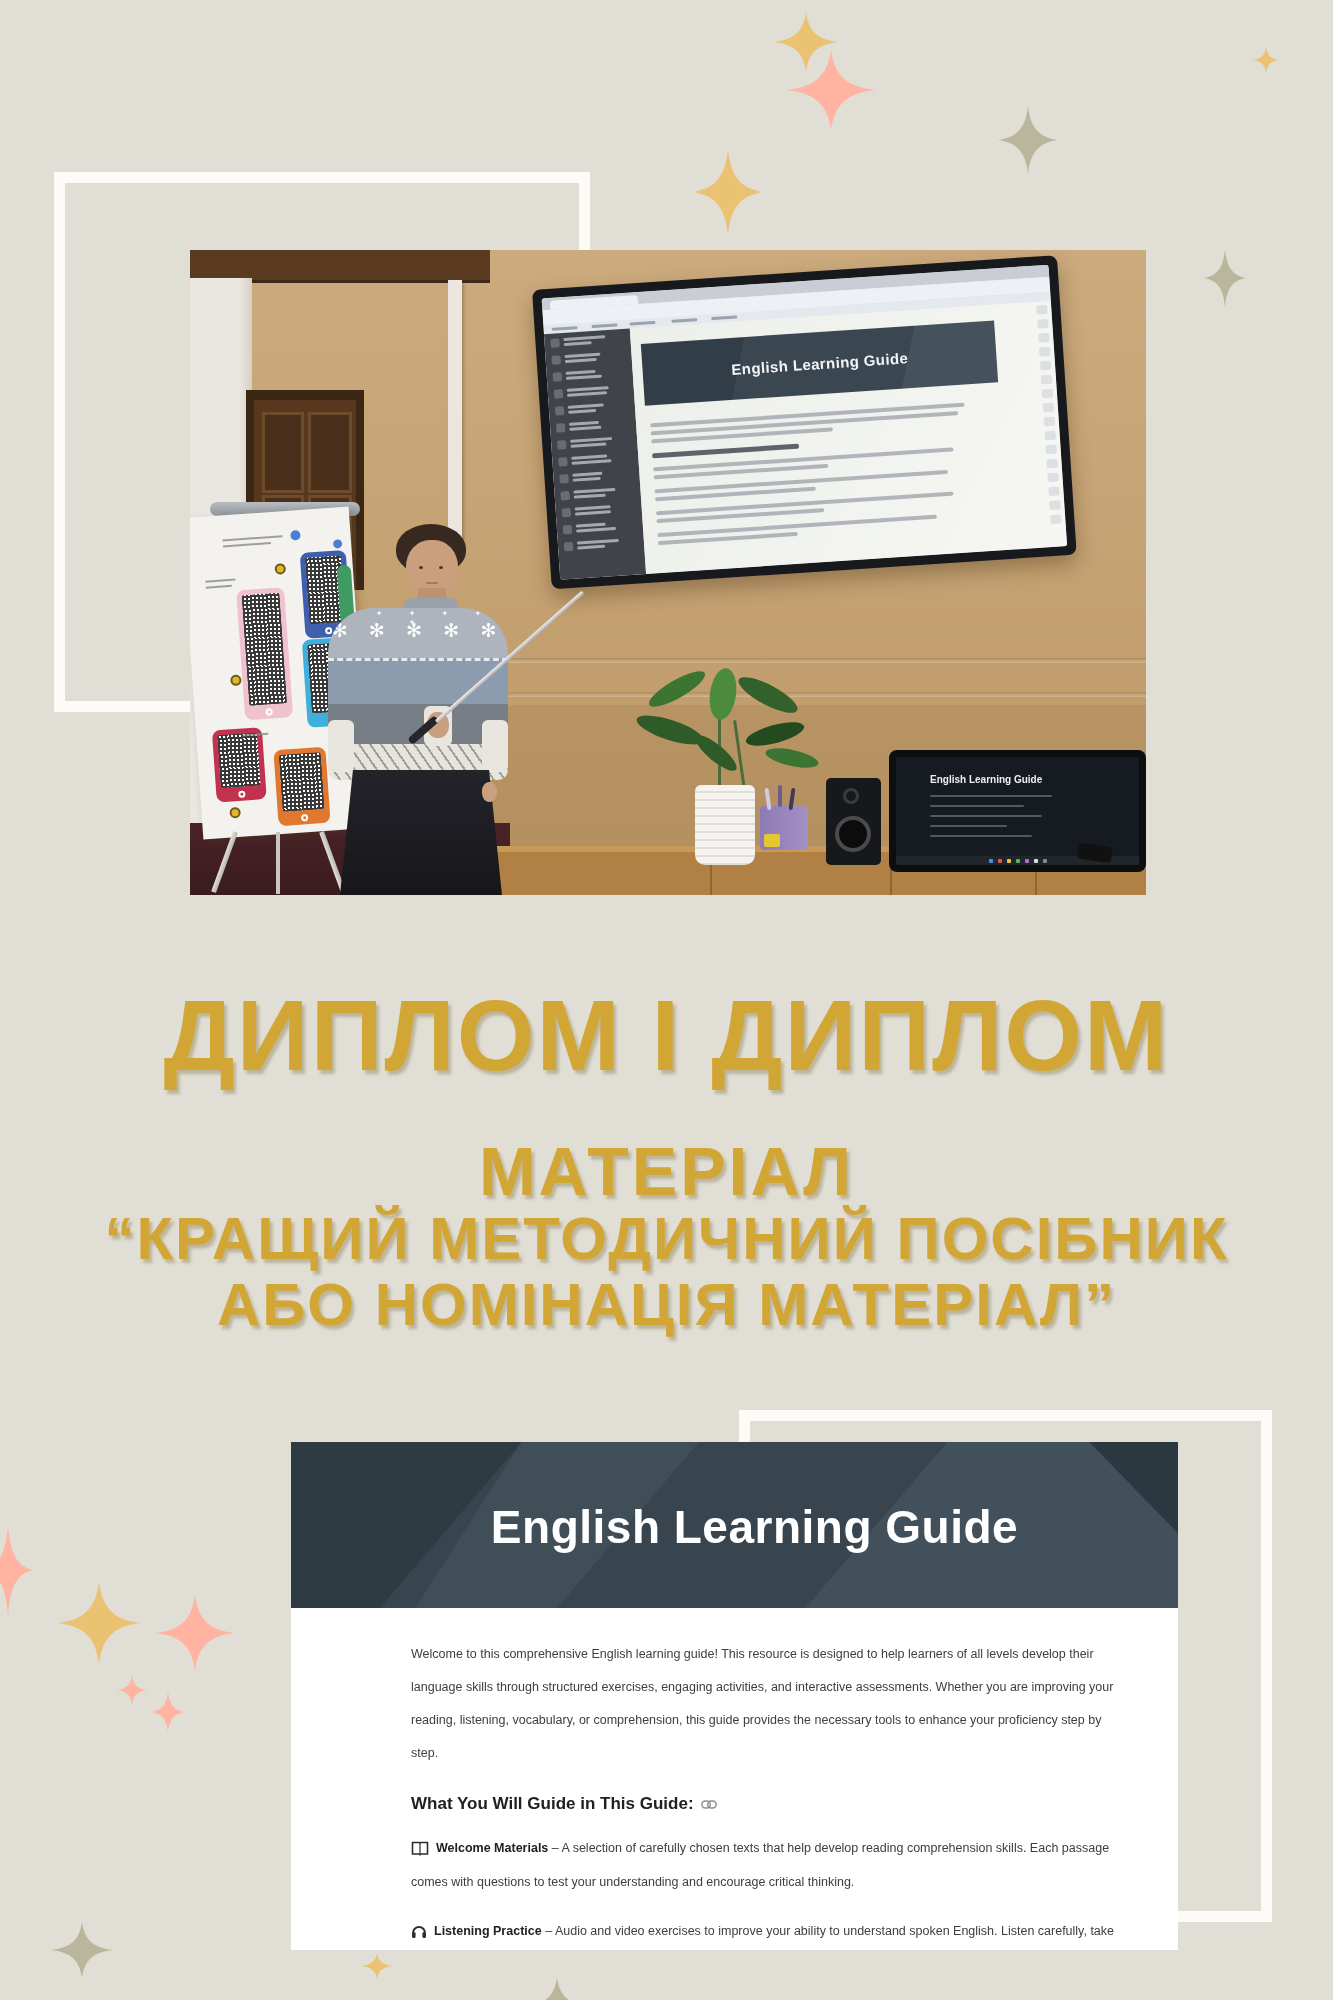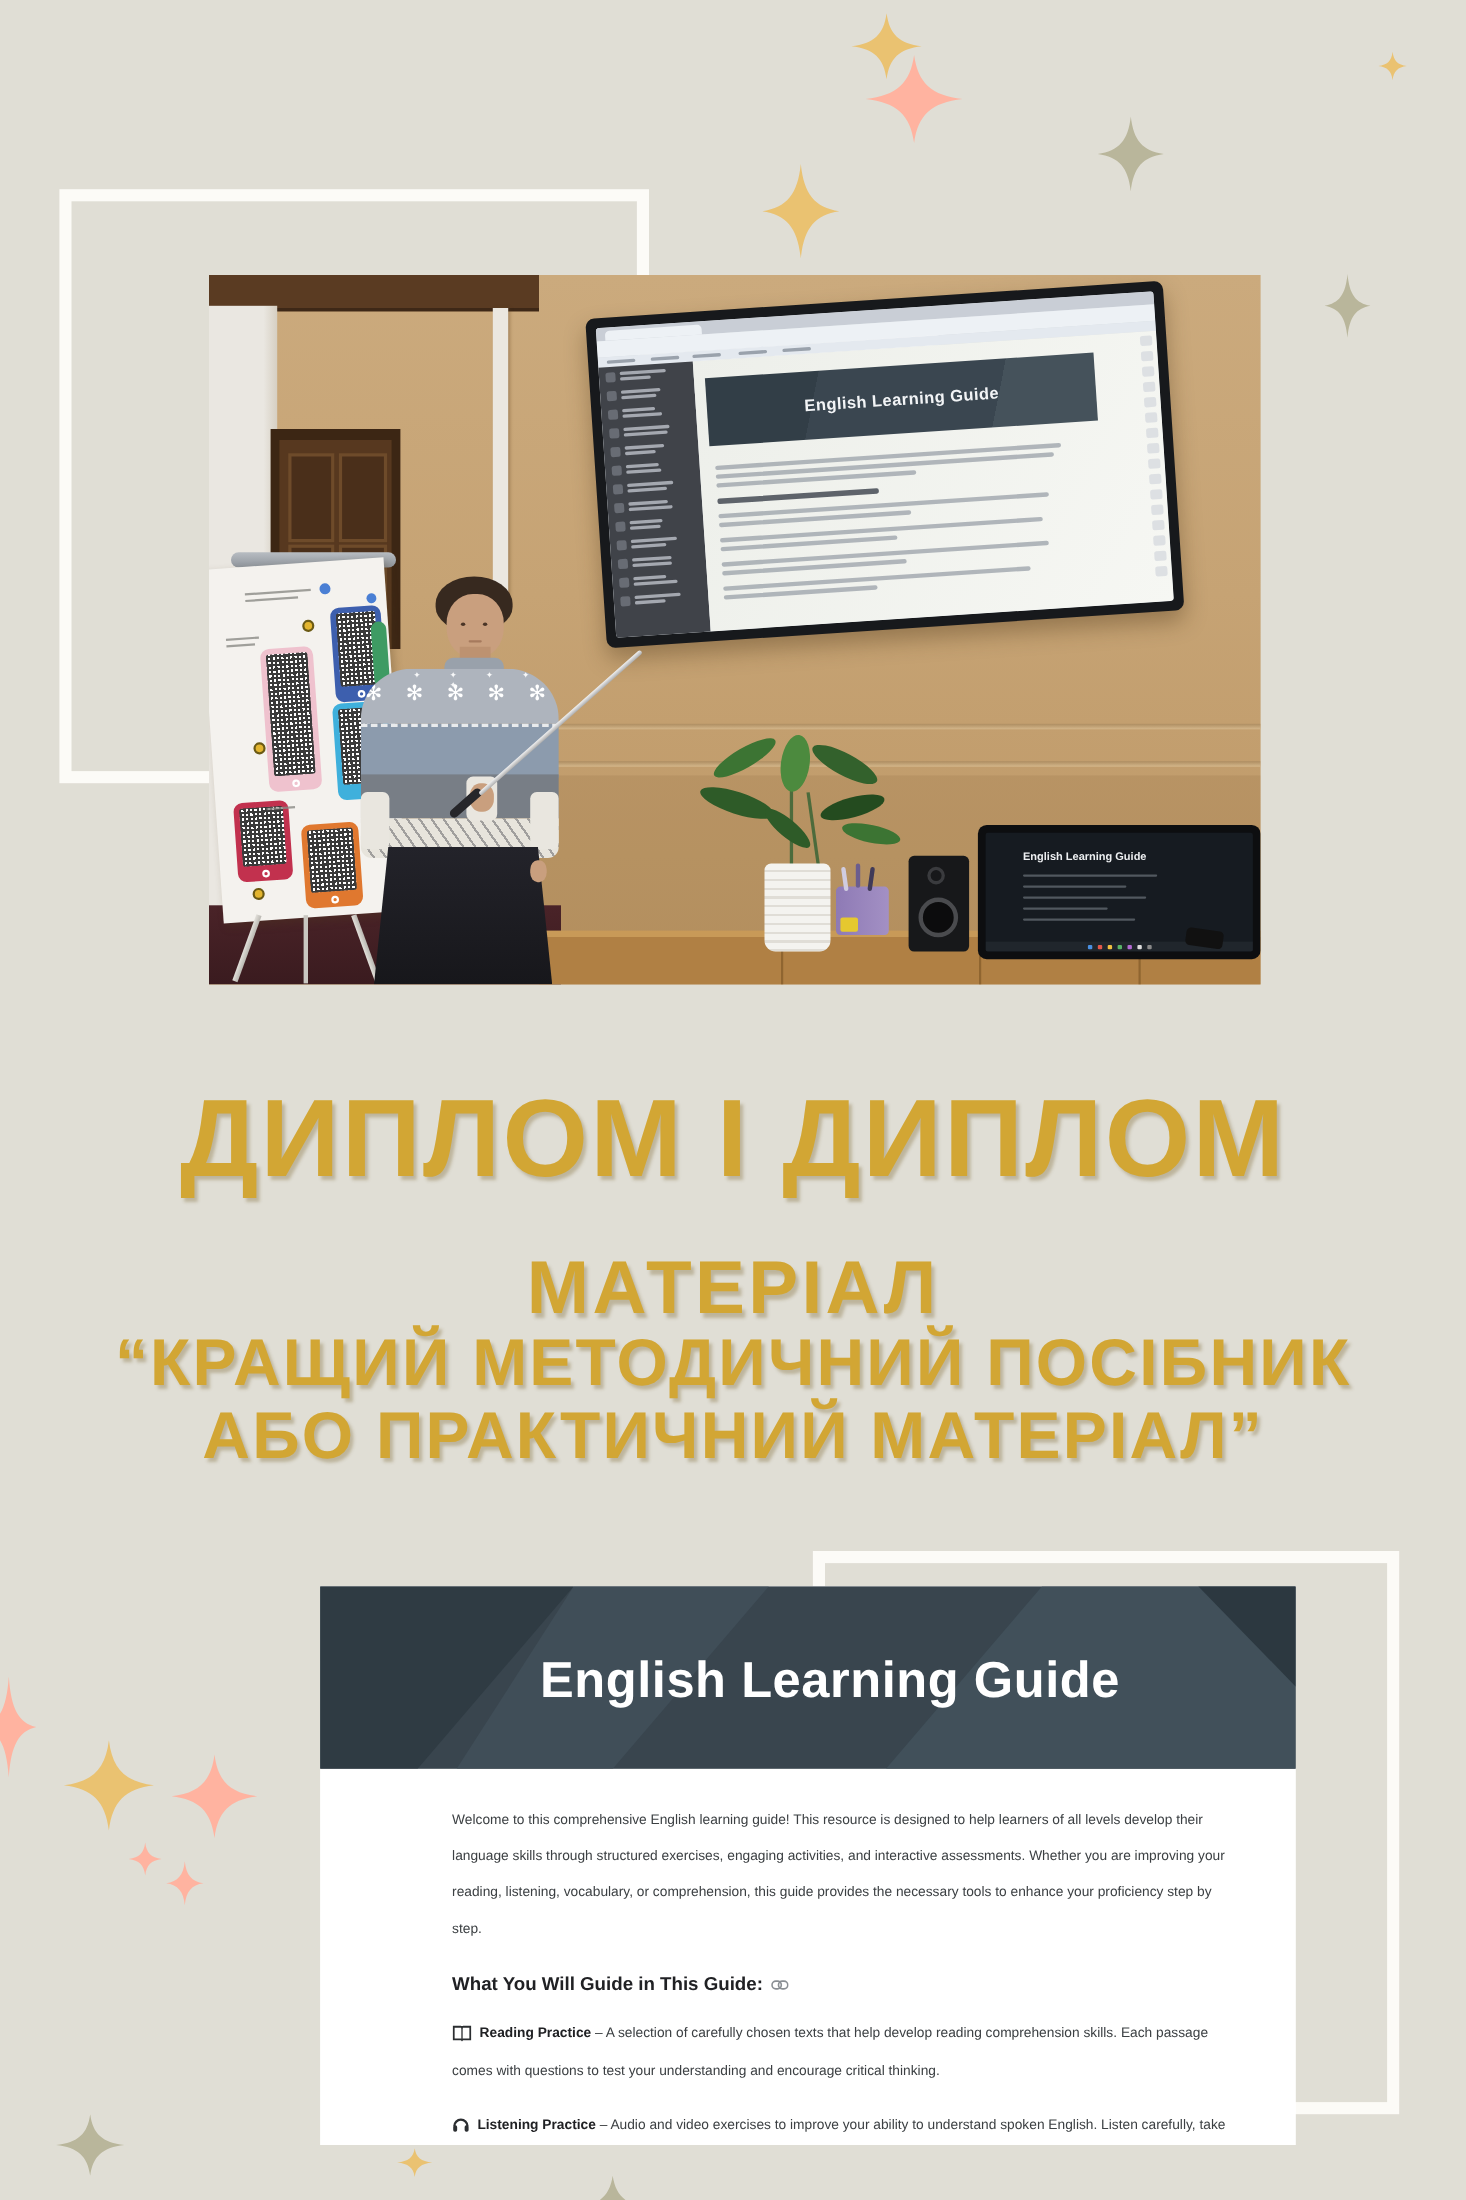--- a/index.html
+++ b/index.html
@@ -413,21 +413,21 @@
     <div class="abs skirt"></div>
     <div class="hand abs" style="left:237px;top:462px;width:22px;height:26px;"></div>
     <div class="hand abs" style="left:292px;top:532px;width:15px;height:20px;"></div>
     <div class="abs phandle"></div>
     <div class="abs pointer"></div>
   </div>
 
   <div class="gold award">ДИПЛОМ І ДИПЛОМ</div>
   <div class="gold nom1">МАТЕРІАЛ</div>
   <div class="gold nom2">“КРАЩИЙ МЕТОДИЧНИЙ ПОСІБНИК</div>
-  <div class="gold nom3">АБО ПРАКТИЧНИЙ МАТЕРІАЛ”</div>
+  <div class="gold nom3">АБО НОМІНАЦІЯ МАТЕРІАЛ”</div>
 
   <div class="abs doc">
     <div class="doc-header">
       <div class="hd hd1"></div>
         <div class="hd hd2"></div>
         <div class="hd hd3"></div>
         <div class="hd hd4"></div>
       <div class="doc-title">English Learning Guide</div>
     </div>
     <div class="doc-body">
@@ -441,21 +441,21 @@
             </svg>
         </span>
       </div>
 
       <p class="item">
         <span class="icn">
           <svg width="18" height="15" viewBox="0 0 18 15">
               <path d="M1.5 1.5 H8 a1.5 1.5 0 0 1 1 .6 a1.5 1.5 0 0 1 1-.6 H16.5 V13 H10 a1.3 1.3 0 0 0-1 .6 a1.3 1.3 0 0 0-1-.6 H1.5 Z" fill="none" stroke="#2B2E31" stroke-width="1.6"></path>
               <line x1="9" y1="2.2" x2="9" y2="13" stroke="#2B2E31" stroke-width="1.2"></line>
             </svg>
-        </span><b>Reading Practice</b> <span>– A selection of carefully chosen texts that help develop reading comprehension skills. Each passage comes with questions to test your understanding and encourage critical thinking.</span>
+        </span><b>Welcome Materials</b> <span>– A selection of carefully chosen texts that help develop reading comprehension skills. Each passage comes with questions to test your understanding and encourage critical thinking.</span>
       </p>
 
       <p class="item">
         <span class="icn">
           <svg width="16" height="16" viewBox="0 0 16 16">
               <path d="M2 10 a6 6 0 0 1 12 0" fill="none" stroke="#2B2E31" stroke-width="2"></path>
               <rect x="1" y="9" width="3.6" height="6" rx="1.6" fill="#2B2E31"></rect>
               <rect x="11.4" y="9" width="3.6" height="6" rx="1.6" fill="#2B2E31"></rect>
             </svg>
         </span><b>Listening Practice</b> <span>– Audio and video exercises to improve your ability to understand spoken English. Listen carefully, take notes, and answer questions based on the recordings.</span>

